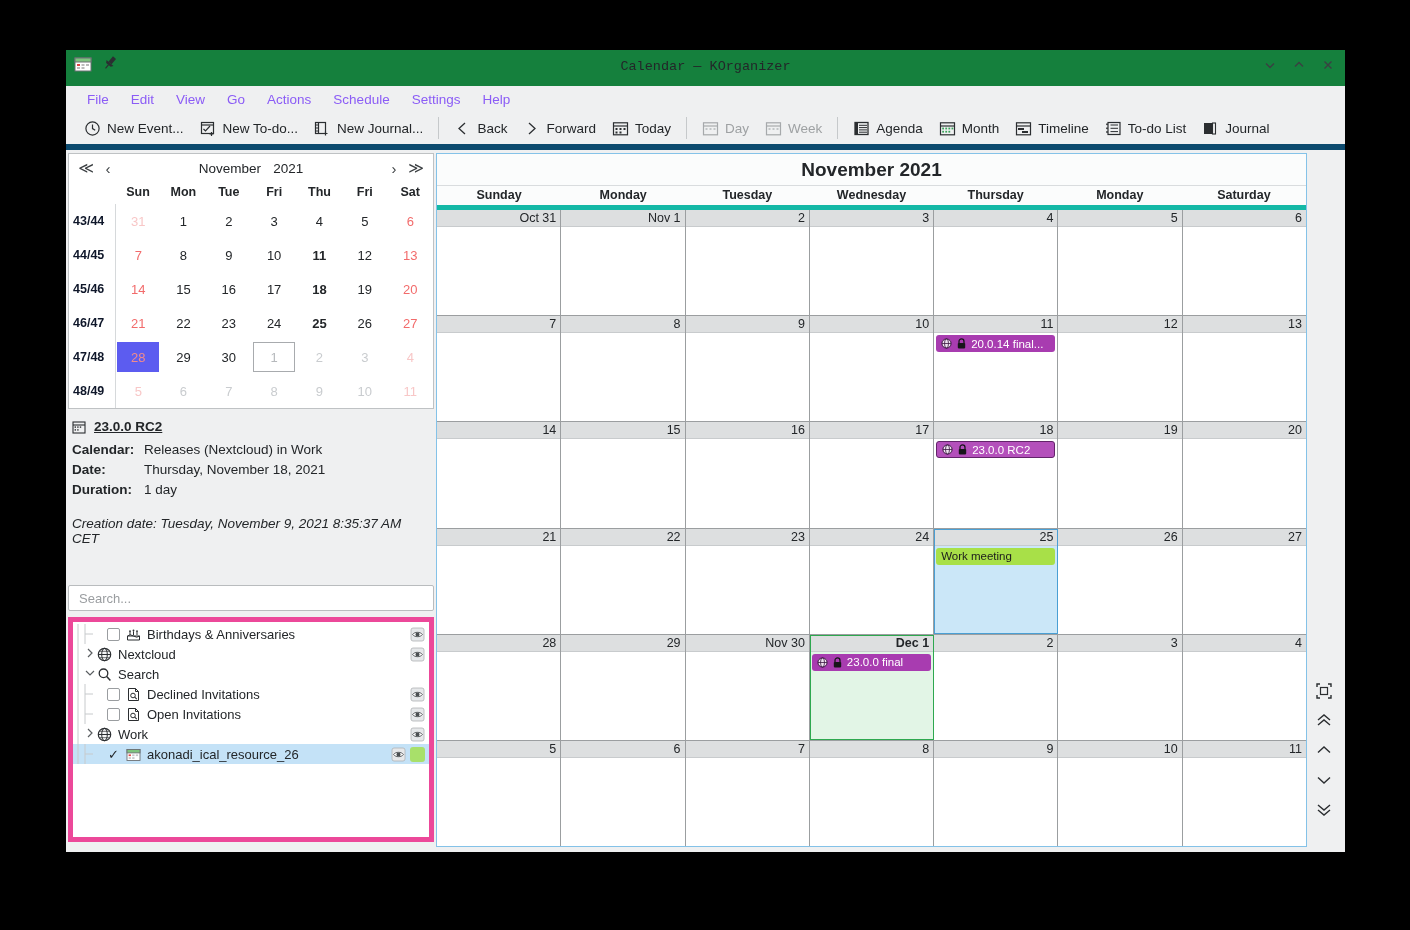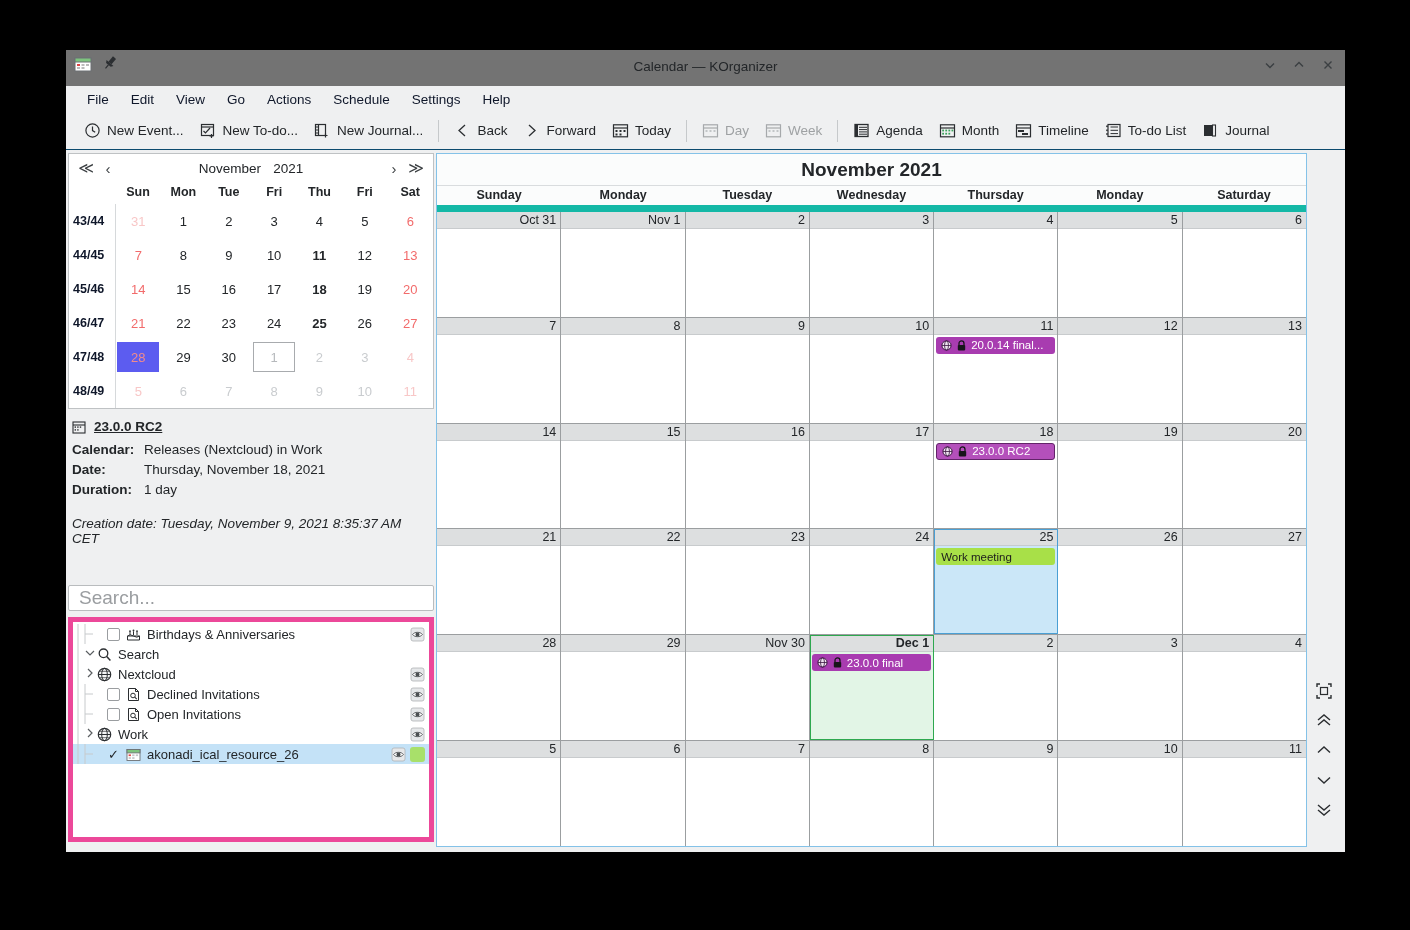--- a/index.html
+++ b/index.html
@@ -16,23 +16,24 @@
     left: 66px; top: 50px;
     width: 1279px; height: 802px;
     background: #eff0f1;
     display: flex;
     flex-direction: column;
   }
 
   
   #titlebar {
     height: 36px;
-    background: #737373;
+    background: #15803d;
     position: relative;
     flex: 0 0 auto;
+    font-family: Liberation Mono, monospace;
   }
   #titlebar .tb-left {
     position: absolute; left: 8px; top: 5px;
     display: flex; align-items: center; gap: 10px;
   }
   .app-icon { width: 18px; height: 18px; position: relative; display:block;}
   .tb-title {
     position: absolute; left: 0; right: 0; top: 9px;
     text-align: center;
     font-size: 13.5px; color: #232629;
@@ -47,34 +48,34 @@
   #menubar {
     height: 26px;
     background: #eff0f1;
     display: flex;
     align-items: center;
     padding-left: 10px;
     flex: 0 0 auto;
   }
   .menu-item {
     font-size: 13.5px;
-    color: #0f172a;
+    color: #8b5cf6;
     padding: 3px 11px;
     cursor: default;
     white-space: nowrap;
   }
 
   
   #toolbar {
     height: 38px;
     background: #eff0f1;
     display: flex;
     align-items: center;
     padding-left: 10px;
-    border-bottom: 1px solid #0c4a6e;
+    border-bottom: 6px solid #0c4a6e;
     flex: 0 0 auto;
   }
   .tbar-btn {
     display: flex; align-items: center; gap: 6px;
     padding: 4px 8px;
     font-size: 13.5px; color: #232629;
     cursor: default; white-space: nowrap;
   }
   .tbar-btn.disabled { color: #9ea1a3; }
   .tbar-sep {
@@ -175,21 +176,21 @@
     height: 26px;
     background: #ffffff;
     border: 1px solid #b9bcbe;
     border-radius: 2px;
     display: flex; align-items: center;
     padding: 0 8px;
   }
   #searchbox input {
     border: none; outline: none; width: 100%;
     font-family: "Liberation Sans", sans-serif;
-    font-size: 19px; color: #232629; background: transparent;
+    font-size: 13px; color: #232629; background: transparent;
   }
   #searchbox input::placeholder { color: #9a9da0; }
 
   
   #coltree {
     flex: 1 1 auto;
     background: #ffffff;
     border: 5px solid #ec4899;
     overflow: hidden;
     padding: 2px 0 0 0;
@@ -252,21 +253,21 @@
     height: 19px;
   }
   .dow {
     flex: 1 1 0; text-align: center;
     font-size: 12.5px; font-weight: bold; color: #232629;
     line-height: 19px;
   }
   #month-grid {
     flex: 1 1 auto;
     display: flex; flex-direction: column;
-    border-top: 7px solid #14b8a6;
+    border-top: 5px solid #14b8a6;
   }
   .wrow {
     flex: 1 1 0;
     display: flex;
     min-height: 0;
     border-bottom: 1px solid #9b9ea0;
   }
   .wrow:last-child { border-bottom: none; }
   .dcell {
     flex: 1 1 0;
@@ -777,49 +778,49 @@
                 <rect x="1" y="1" width="13" height="13" rx="2" fill="#e6e8ea" stroke="#b0b3b5" stroke-width="0.8"></rect>
                 <path d="M2.6 7.5 C4.5 4.6, 10.5 4.6, 12.4 7.5 C10.5 10.4, 4.5 10.4, 2.6 7.5 Z" fill="#fff" stroke="#4a4e51" stroke-width="0.9"></path>
                 <circle cx="7.5" cy="7.5" r="2" fill="#4a4e51"></circle>
               </svg></span>
           </div>
           <div class="crow">
             <span class="branch"><svg width="10" height="20" viewBox="0 0 10 20">
                 <path d="M5 0 L5 20" stroke="#c7cacc" stroke-width="1"></path>
               </svg></span>
             <span class="expander"><svg width="12" height="12" viewBox="0 0 12 12">
-                <path d="M2 4 L6 8 L10 4" fill="none" stroke="#5a5e61" stroke-width="1.2"></path>
-              </svg></span>
-            <span class="cicon"><svg width="15" height="15" viewBox="0 0 15 15">
-                <circle cx="6.5" cy="6.3" r="4.3" fill="none" stroke="#2b2e31" stroke-width="1.3"></circle>
-                <path d="M9.7 9.6 L13.4 13.4" stroke="#2b2e31" stroke-width="1.5"></path>
-              </svg></span>
-            <span class="clabel">Search</span>
-            <span class="cspacer"></span>
-          </div>
-          <div class="crow">
-            <span class="branch"><svg width="10" height="20" viewBox="0 0 10 20">
-                <path d="M5 0 L5 20" stroke="#c7cacc" stroke-width="1"></path>
-              </svg></span>
-            <span class="expander"><svg width="12" height="12" viewBox="0 0 12 12">
                 <path d="M4 2 L8 6 L4 10" fill="none" stroke="#5a5e61" stroke-width="1.2"></path>
               </svg></span>
             <span class="cicon"><svg width="15" height="15" viewBox="0 0 15 15">
                 <circle cx="7.5" cy="7.5" r="6.2" fill="#f5f6f7" stroke="#2b2e31" stroke-width="1.2"></circle>
                 <ellipse cx="7.5" cy="7.5" rx="2.8" ry="6.2" fill="none" stroke="#2b2e31" stroke-width="1"></ellipse>
                 <path d="M1.4 7.5 L13.6 7.5" stroke="#2b2e31" stroke-width="1"></path>
                 <path d="M2.6 4.3 L12.4 4.3 M2.6 10.7 L12.4 10.7" stroke="#2b2e31" stroke-width="0.7"></path>
               </svg></span>
             <span class="clabel">Nextcloud</span>
             <span class="cspacer"></span>
             <span class="eye"><svg width="15" height="15" viewBox="0 0 15 15">
                 <rect x="1" y="1" width="13" height="13" rx="2" fill="#e6e8ea" stroke="#b0b3b5" stroke-width="0.8"></rect>
                 <path d="M2.6 7.5 C4.5 4.6, 10.5 4.6, 12.4 7.5 C10.5 10.4, 4.5 10.4, 2.6 7.5 Z" fill="#fff" stroke="#4a4e51" stroke-width="0.9"></path>
                 <circle cx="7.5" cy="7.5" r="2" fill="#4a4e51"></circle>
               </svg></span>
+          </div>
+          <div class="crow">
+            <span class="branch"><svg width="10" height="20" viewBox="0 0 10 20">
+                <path d="M5 0 L5 20" stroke="#c7cacc" stroke-width="1"></path>
+              </svg></span>
+            <span class="expander"><svg width="12" height="12" viewBox="0 0 12 12">
+                <path d="M2 4 L6 8 L10 4" fill="none" stroke="#5a5e61" stroke-width="1.2"></path>
+              </svg></span>
+            <span class="cicon"><svg width="15" height="15" viewBox="0 0 15 15">
+                <circle cx="6.5" cy="6.3" r="4.3" fill="none" stroke="#2b2e31" stroke-width="1.3"></circle>
+                <path d="M9.7 9.6 L13.4 13.4" stroke="#2b2e31" stroke-width="1.5"></path>
+              </svg></span>
+            <span class="clabel">Search</span>
+            <span class="cspacer"></span>
           </div>
           <div class="crow">
             <span class="branch"><svg width="10" height="20" viewBox="0 0 10 20">
                 <path d="M5 0 L5 20" stroke="#c7cacc" stroke-width="1"></path>
               </svg></span>
             <span class="branch"><svg width="10" height="20" viewBox="0 0 10 20">
                 <path d="M2 0 L2 20 M2 10 L10 10" stroke="#c7cacc" stroke-width="1"></path>
               </svg></span>
             <span class="expander"></span>
             <span class="cbox"></span>

